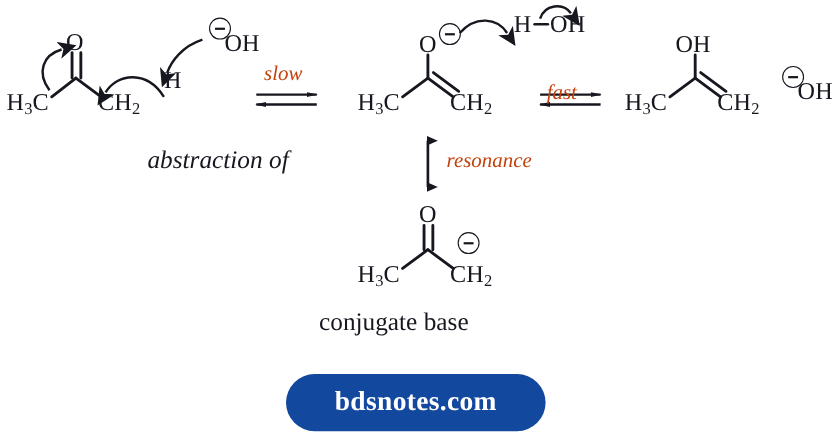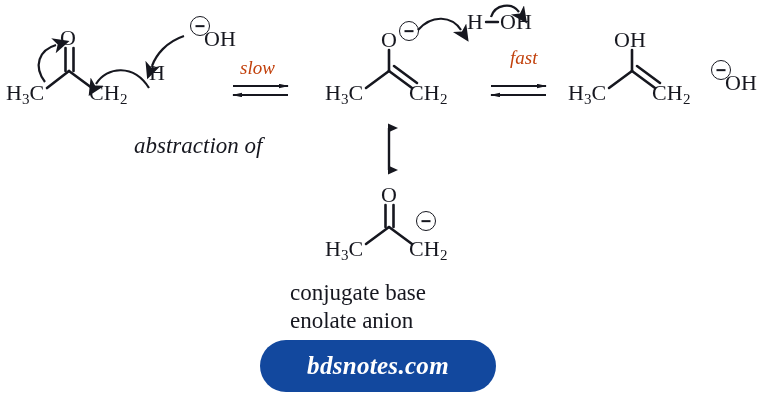--- a/index.html
+++ b/index.html
@@ -82,21 +82,20 @@
     position: absolute;
     left: 260px;
     top: 340px;
     width: 236px;
     height: 52px;
     background: #12489e;
     border-radius: 26px;
     display: flex;
     align-items: center;
     justify-content: center;
-    font-style: italic;
   }
   #watermark-button .wm-text {
     color: #ffffff;
     font-family: "Liberation Serif", "DejaVu Serif", serif;
     font-size: 25px;
     font-weight: bold;
     letter-spacing: 0.3px;
   }
 </style>
 </head>
@@ -199,45 +198,45 @@
   </div>
   <div class="atom" style="left:381px; top:29px;">O</div>
   <div class="charge" style="left:399px; top:21px;"></div>
   <div class="atom" style="left:409px; top:82px;">
     <span>CH<span class="sub">2</span></span>
   </div>
 
   <div class="atom" style="left:467px; top:11px;">H</div>
   <div class="atom" style="left:500px; top:11px;">OH</div>
 
-  <div class="rxn-label" style="left:497px; top:47px;margin-left:13px;">fast</div>
+  <div class="rxn-label" style="left:497px; top:74px;">fast</div>
 
   <div class="atom" style="left:568px; top:82px;">
     <span>H<span class="sub">3</span>C</span>
   </div>
   <div class="atom" style="left:614px; top:29px;">OH</div>
   <div class="atom" style="left:652px; top:82px;">
     <span>CH<span class="sub">2</span></span>
   </div>
 
   <div class="charge" style="left:711px; top:60px;"></div>
   <div class="atom" style="left:725px; top:72px;">OH</div>
 
+  <div class="rxn-label" style="left:406px; top:136px;">resonance</div>
 
   <div class="atom" style="left:325px; top:238px;">
     <span>H<span class="sub">3</span>C</span>
   </div>
   <div class="atom" style="left:381px; top:184px;">O</div>
   <div class="charge" style="left:416px; top:211px;"></div>
   <div class="atom" style="left:409px; top:238px;">
     <span>CH<span class="sub">2</span></span>
   </div>
 
   <div class="caption center" style="left:290px; top:279px; width:200px;">
     <div>conjugate base</div>
-    <div>enolate anion</div>
   </div>
 
   <div id="watermark-button">
     <span class="wm-text">bdsnotes.com</span>
   </div>
 
 </div>
 
 </body></html>

